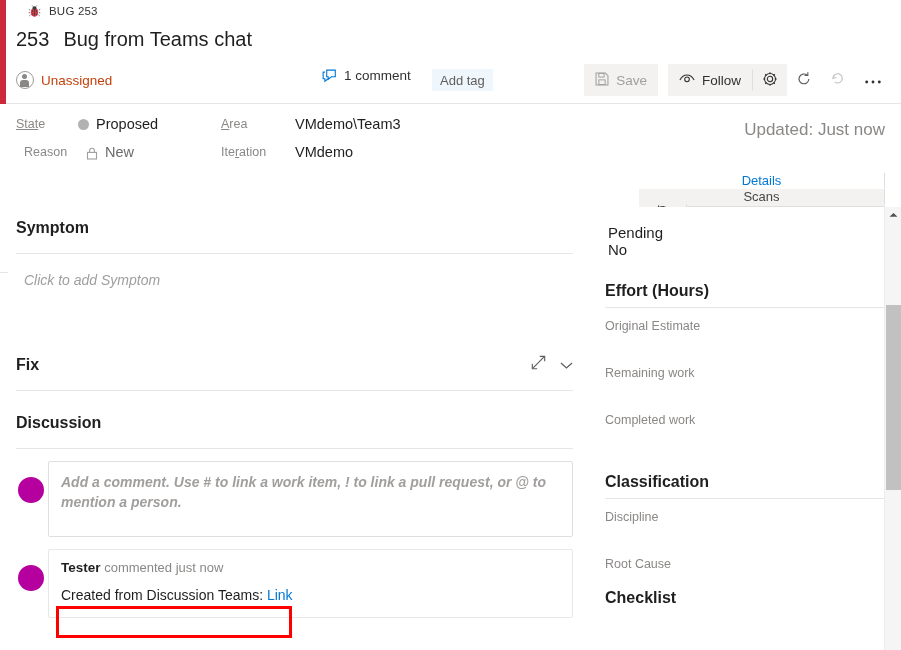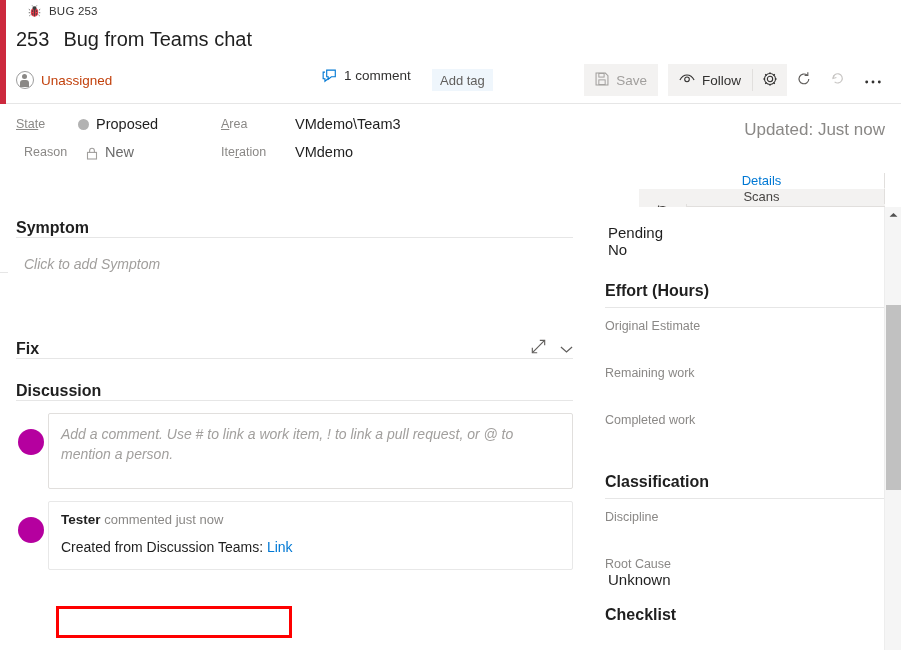--- a/index.html
+++ b/index.html
@@ -161,40 +161,41 @@
 
   
   .mainpane {
     position:absolute; left:0; top:207px;
     width:589px; height:443px;
     background:#ffffff; overflow:hidden;
   }
   .section-h {
     position:relative;
     font-size:16px; color:#1f1f1f; font-weight:600;
-    padding: 0 0 0 0;
+    padding: 0 0 16px 0;
     border-bottom:1px solid #e6e6e6;
     margin: 0 16px;
     display:flex; align-items:flex-end;
   }
   .section-h .acts {
     margin-left:auto; display:flex; align-items:center; gap:14px;
   }
   .placeholder-text {
     margin: 18px 24px 0 24px;
     font-size:14px; color:#a19f9d; font-style: italic;
   }
 
   .comment-box {
     margin: 12px 16px 0 48px;
     border:1px solid #e1dfdd; border-radius:2px;
     background:#fff;
     height: 76px; padding: 10px 12px;
     font-size:14px; color:#a19f9d; font-style: italic;
     line-height: 1.45;
+    font-weight: bold;
   }
   .avatar {
     width:26px; height:26px; border-radius:50%;
     background:#b5009f; position:absolute; left:18px;
   }
   .comment-card {
     margin: 12px 16px 0 48px;
     border:1px solid #e8e8e8; border-radius:2px;
     background:#fff; padding:10px 12px 14px 12px;
   }
@@ -505,21 +506,20 @@
 
       <div class="sp-label">Completed work</div>
       <div class="sp-value sp-empty"></div>
 
       <div class="sp-group-h">Classification</div>
 
       <div class="sp-label">Discipline</div>
       <div class="sp-value sp-empty"></div>
 
       <div class="sp-label">Root Cause</div>
-      <div class="sp-value">Unknown</div>
 
       <div class="sp-group-h" style="margin-top:18px; border-bottom:none;">Checklist</div>
     </div>
   </div>
 
   <div class="scrollbar">
     <div class="sb-up">
       <svg width="9" height="6" viewBox="0 0 10 6">
         <path d="M0.6 5 L5 0.9 L9.4 5" fill="#505050"></path>
       </svg>

